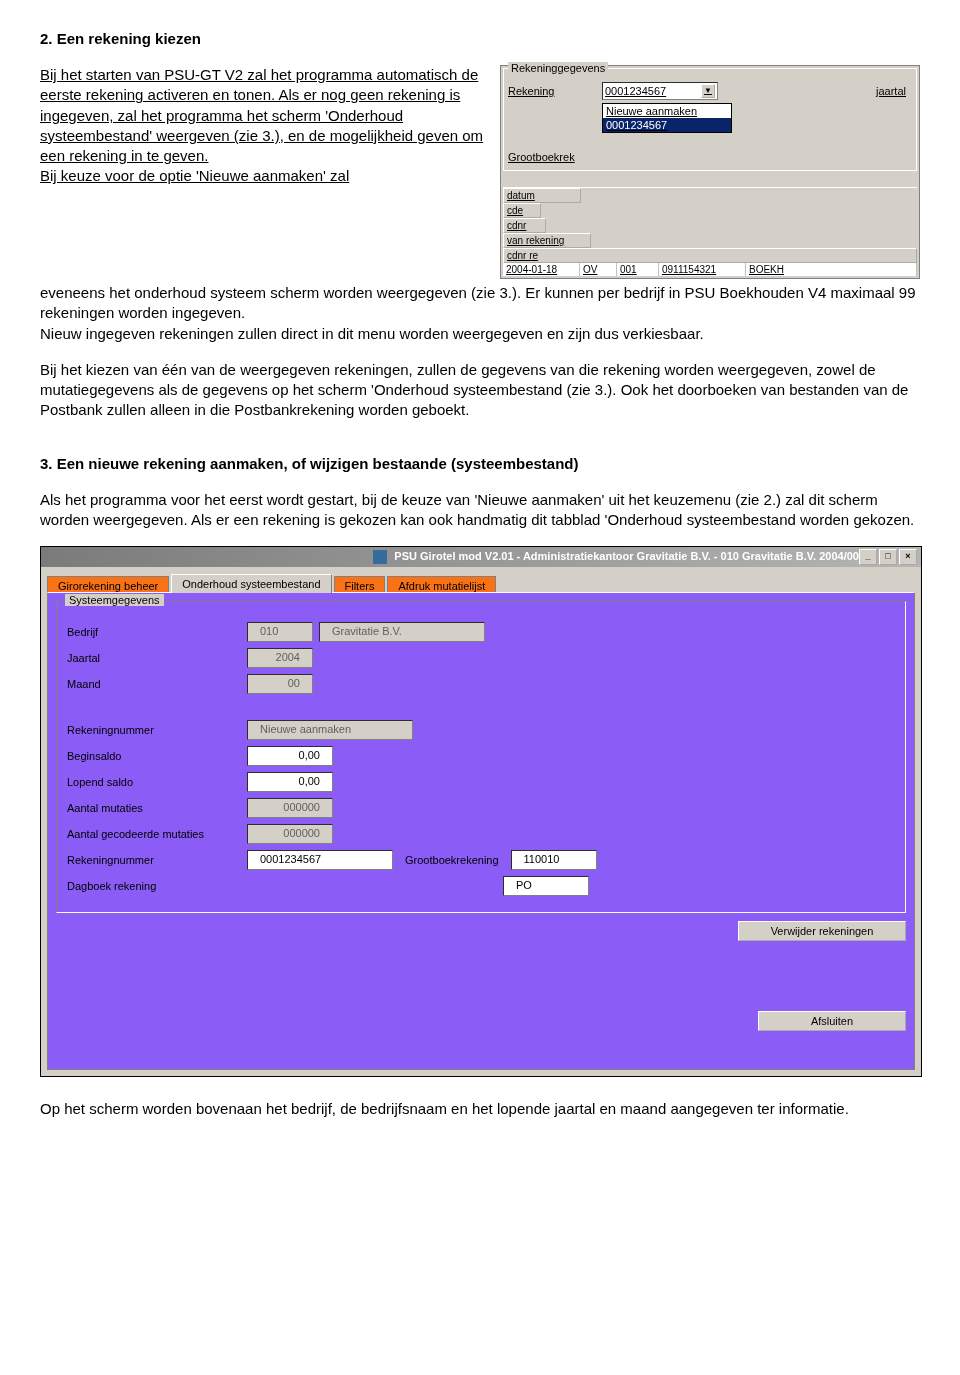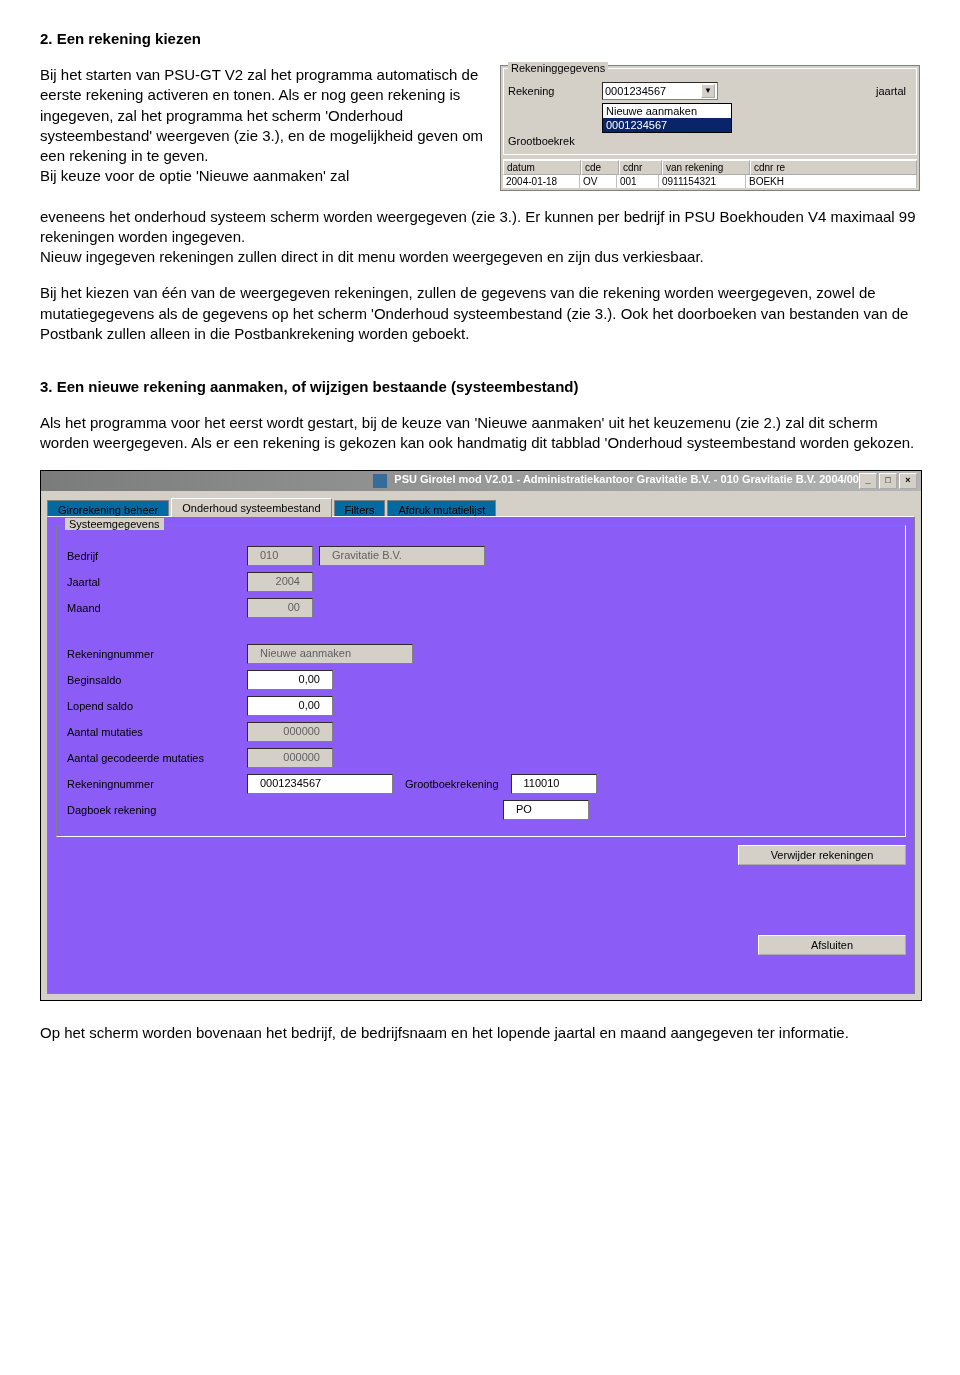--- a/index.html
+++ b/index.html
@@ -17,20 +17,21 @@
     margin: 0 0 18px 0;
   }
   p {
     margin: 0 0 16px 0;
     line-height: 1.35;
   }
   .two-col {
     display: flex;
     gap: 16px;
     margin-bottom: 4px;
+    text-decoration: underline;
   }
   .two-col .left {
     flex: 1;
   }
   .two-col .right {
     width: 420px;
   }
   
   .mini-app {
     background: #d4d0c8;
@@ -90,21 +91,22 @@
   }
   .mini-dropdown .sel {
     background: #0a246a;
     color: #fff;
   }
   .mini-table-head {
     background: #d4d0c8;
     display: flex;
     font-size: 10px;
     border-top: 1px solid #fff;
-    margin: 4px 2px 0 2px;
+    margin: 16px 2px 0 2px;
+    flex-direction: column;
   }
   .mini-table-head span {
     border: 1px outset #fff;
     padding: 1px 3px;
   }
   .mini-table-row {
     display: flex;
     background: #fff;
     font-size: 10px;
     margin: 0 2px 2px 2px;
@@ -154,21 +156,21 @@
     line-height: 12px;
     color: #000;
   }
   .tabs {
     display: flex;
     margin: 6px 6px 0 6px;
   }
   .tab {
     border: 1px solid #808080;
     border-bottom: none;
-    background: #0369a1;
+    background: #f97316;
     padding: 3px 10px;
     margin-right: 2px;
     font-size: 11px;
     position: relative;
     top: 1px;
   }
   .tab.active {
     background: #d4d0c8;
     border-top: 1px solid #fff;
     border-left: 1px solid #fff;
@@ -265,21 +267,21 @@
           <div class="mini-select">
             <span>0001234567</span>
             <span class="arrow">▼</span>
           </div>
           <span style="margin-left:auto;padding-right:6px">jaartal</span>
         </div>
         <div class="mini-dropdown">
           <div>Nieuwe aanmaken</div>
           <div class="sel">0001234567</div>
         </div>
-        <div class="mini-row" style="margin-top:2px">
+        <div class="mini-row" style="margin-top:18px">
           <span class="mini-label">Grootboekrek</span>
         </div>
       </div>
       <div class="mini-table-head">
         <span style="width:70px">datum</span>
         <span style="width:30px">cde</span>
         <span style="width:35px">cdnr</span>
         <span style="width:80px">van rekening</span>
         <span style="flex:1">cdnr re</span>
       </div>

